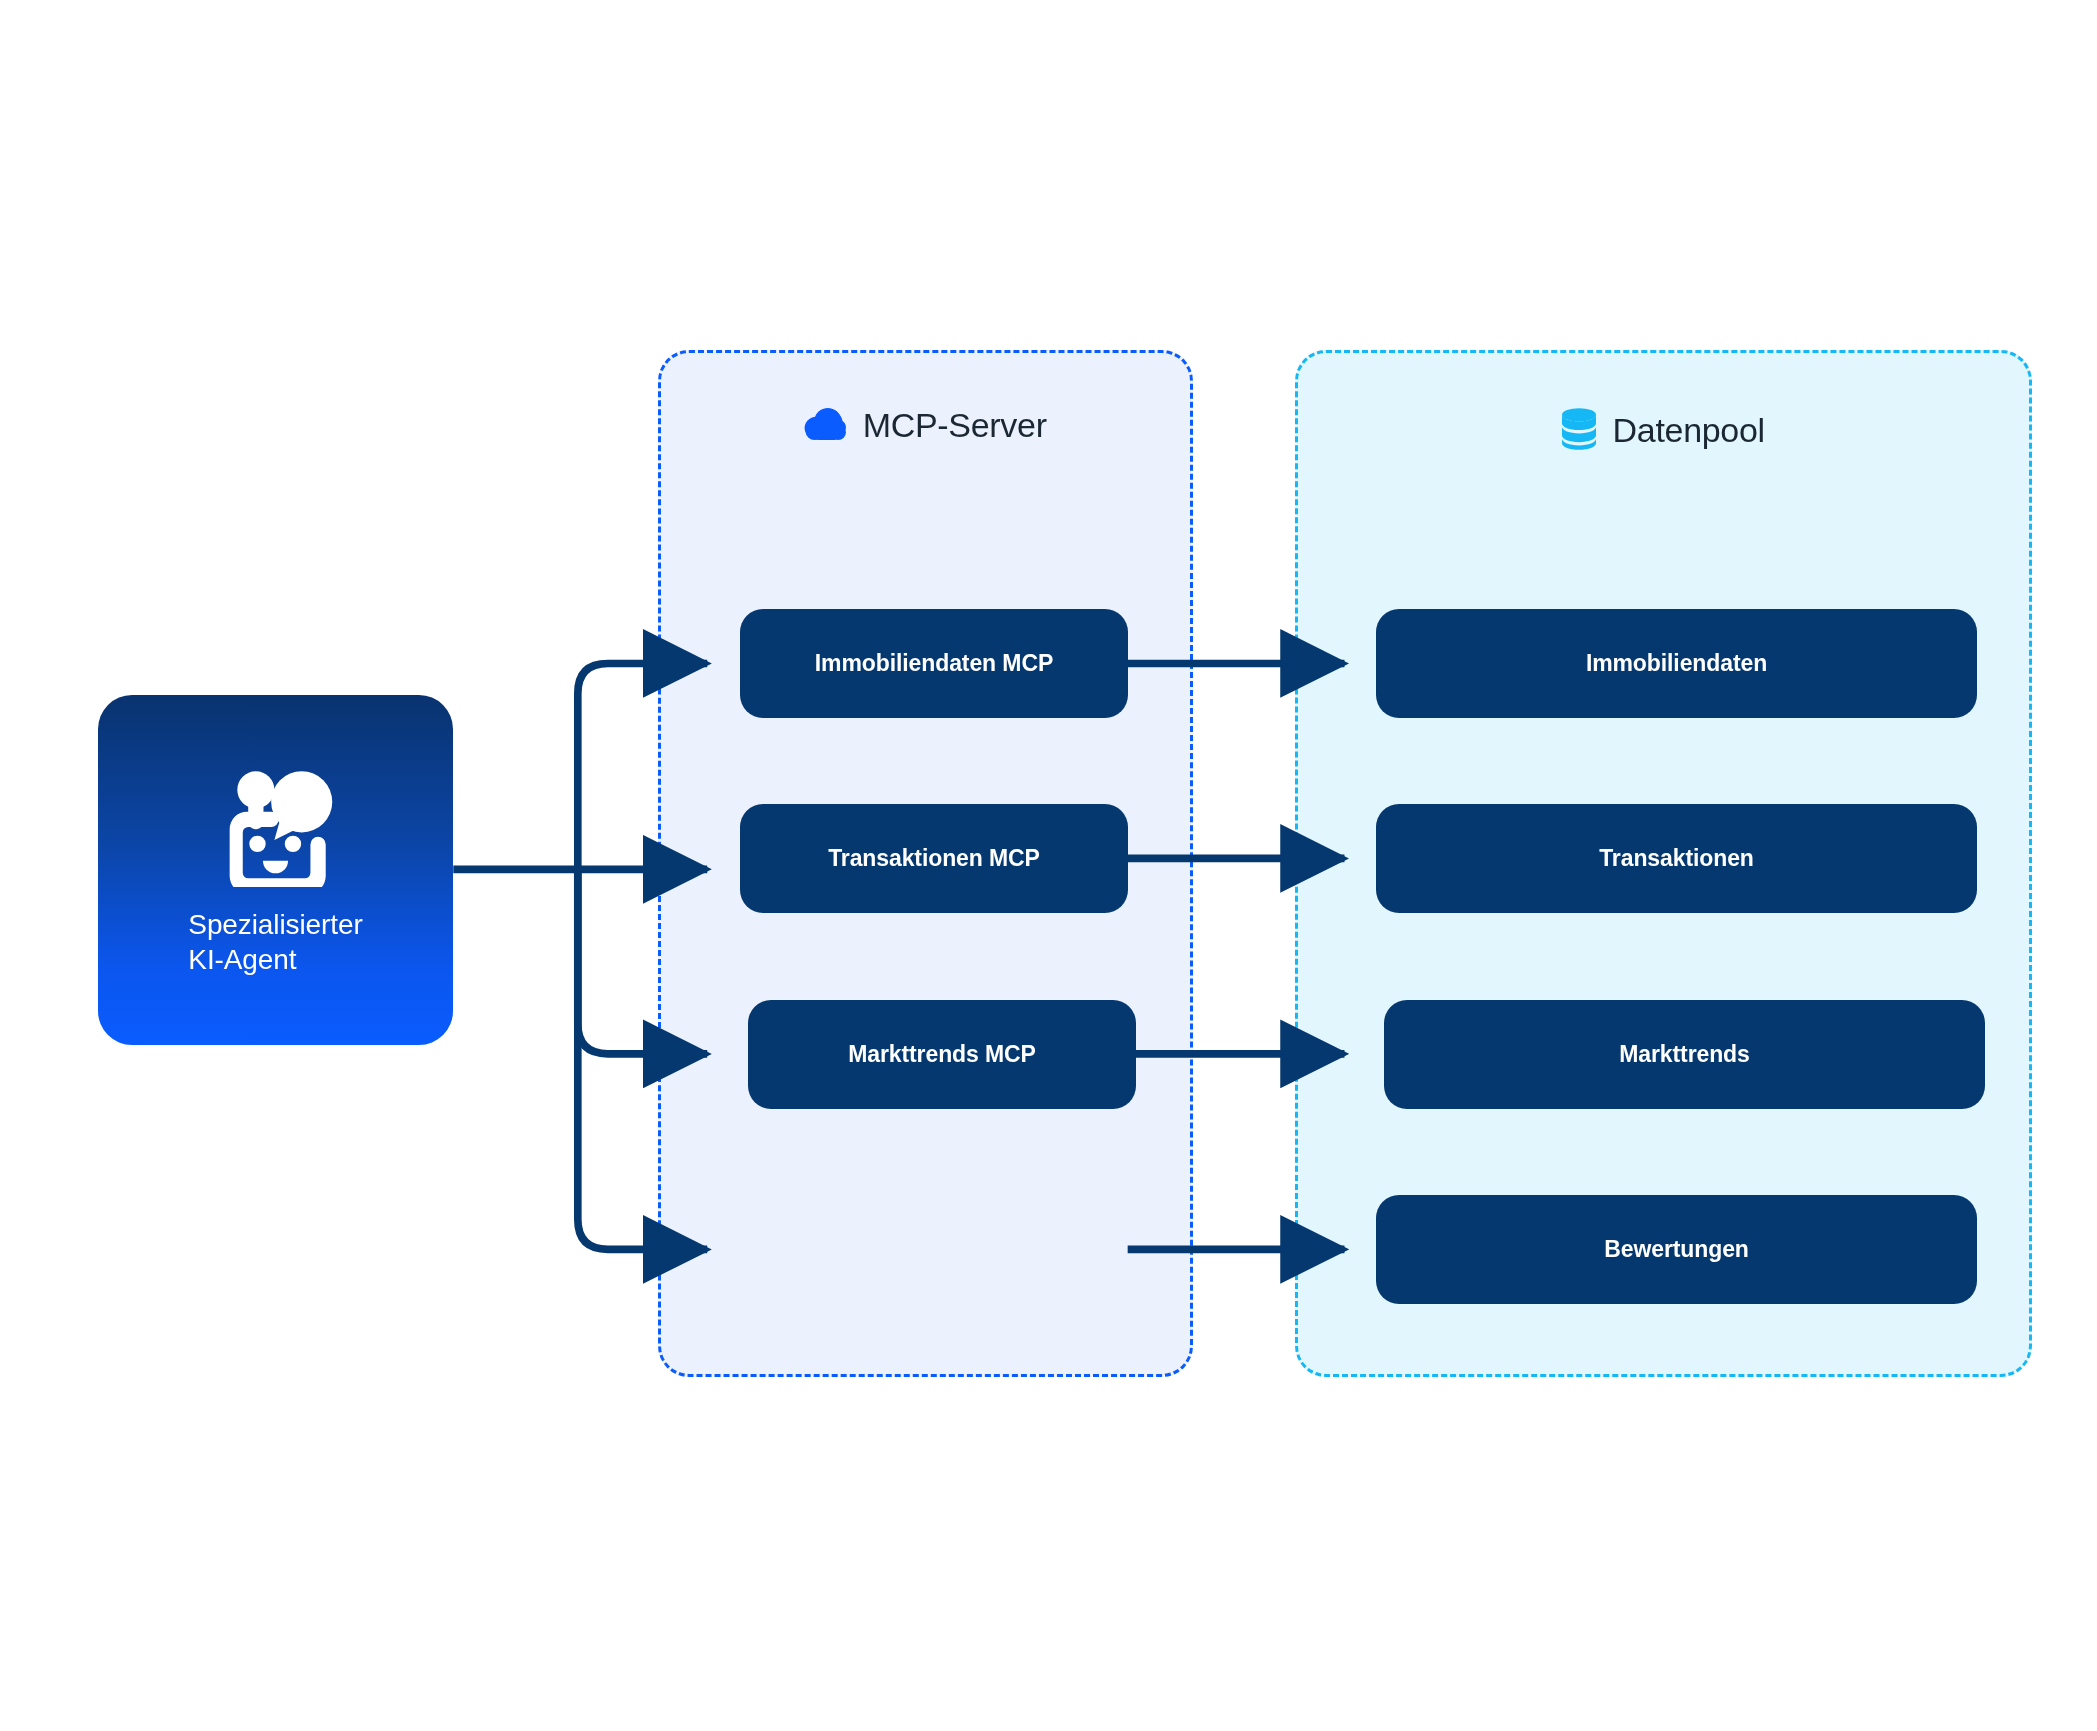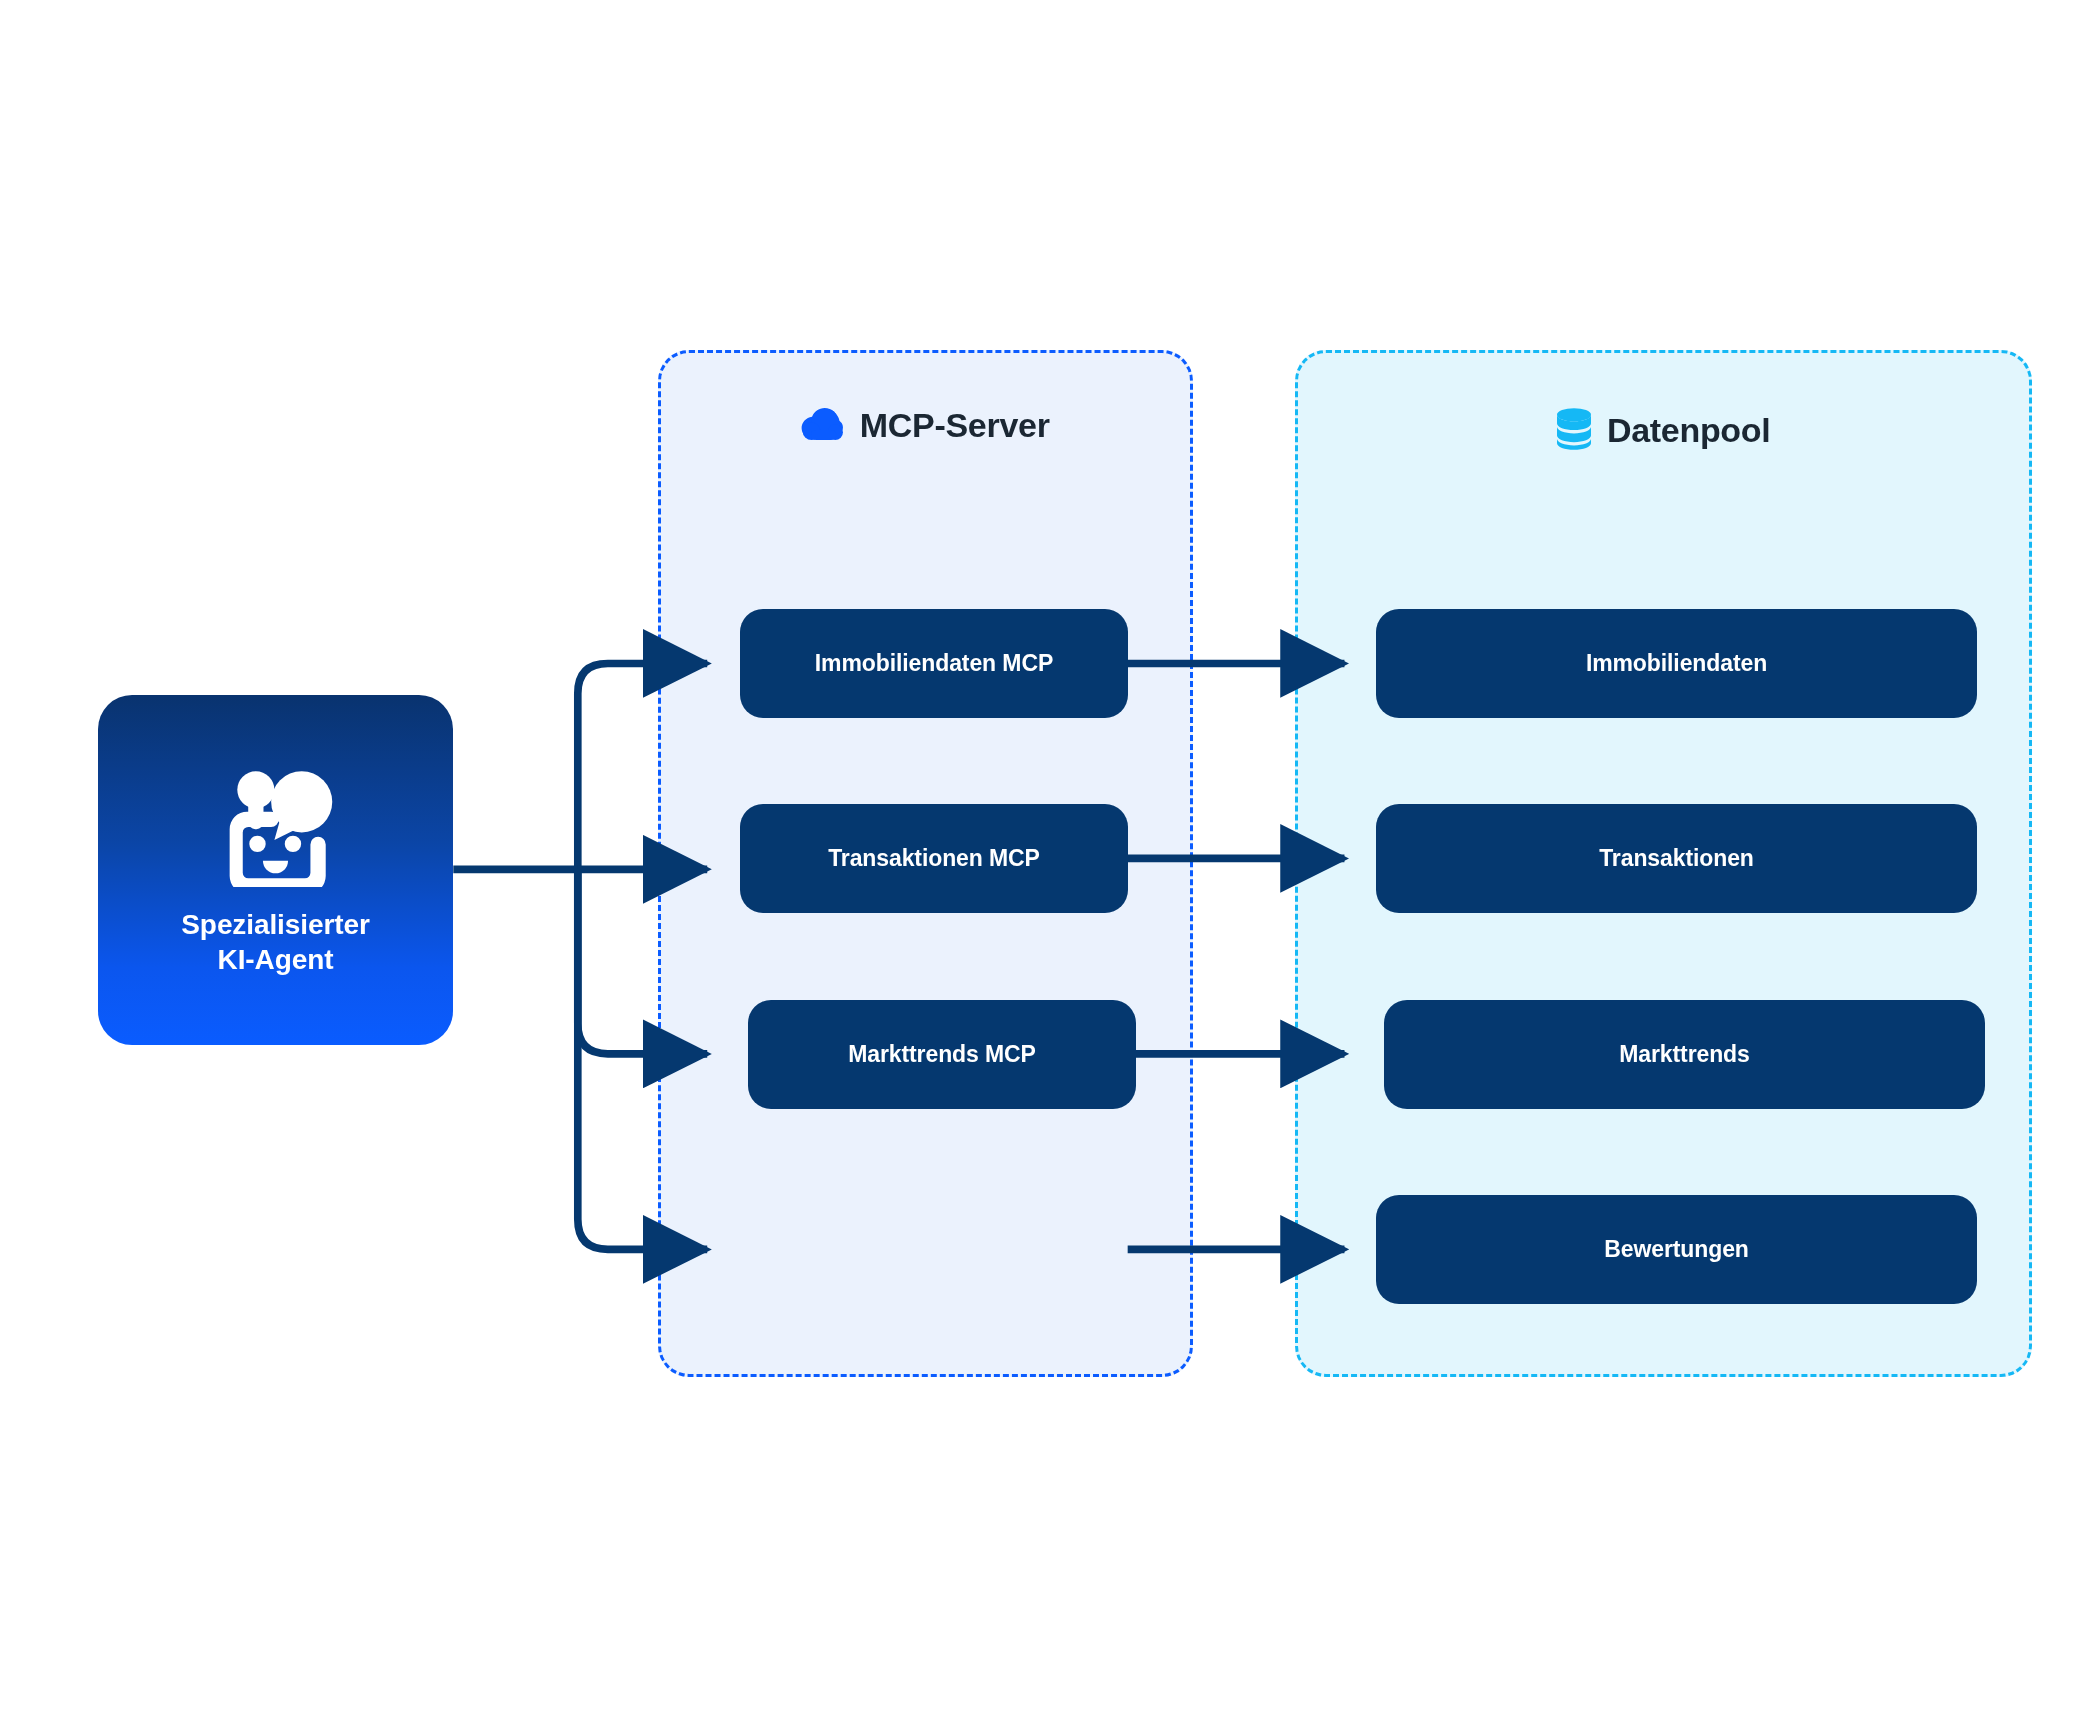--- a/index.html
+++ b/index.html
@@ -38,23 +38,23 @@
   }
   .agent-icon {
     width: 131px;
     height: 119px;
     display: block;
     margin-bottom: 21px;
   }
   .agent-label {
     color: #ffffff;
     font-size: 28px;
-    font-weight: bold;
+    font-weight: normal;
     line-height: 1.24;
-    text-align: center;
+    text-align: left;
     letter-spacing: -0.1px;
     white-space: pre-line;
   }
 
   
   .group {
     position: absolute;
     border-style: dashed;
     border-width: 3.8px;
     border-radius: 31px;
@@ -81,21 +81,21 @@
     top: 55px;
     left: 0;
     width: 100%;
     display: flex;
     align-items: center;
     justify-content: center;
     gap: 16.4px;
   }
   .group-title {
     font-size: 34px;
-    font-weight: 700;
+    font-weight: 400;
     color: #1B2733;
     letter-spacing: -0.3px;
     line-height: 1;
   }
   .hdr-icon { display: block; }
 
   
   .node {
     position: absolute;
     background: #05386F;

